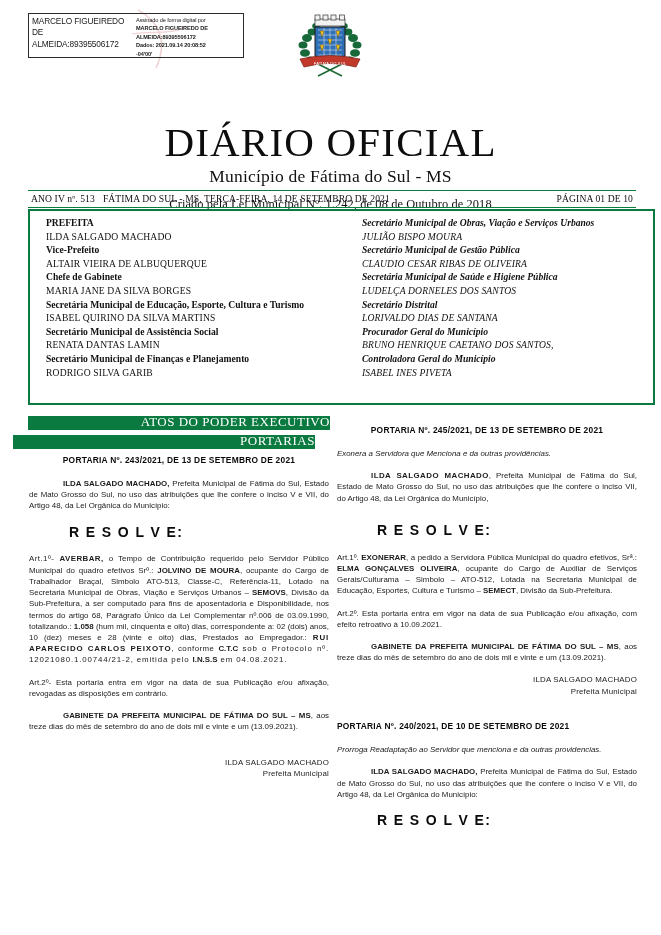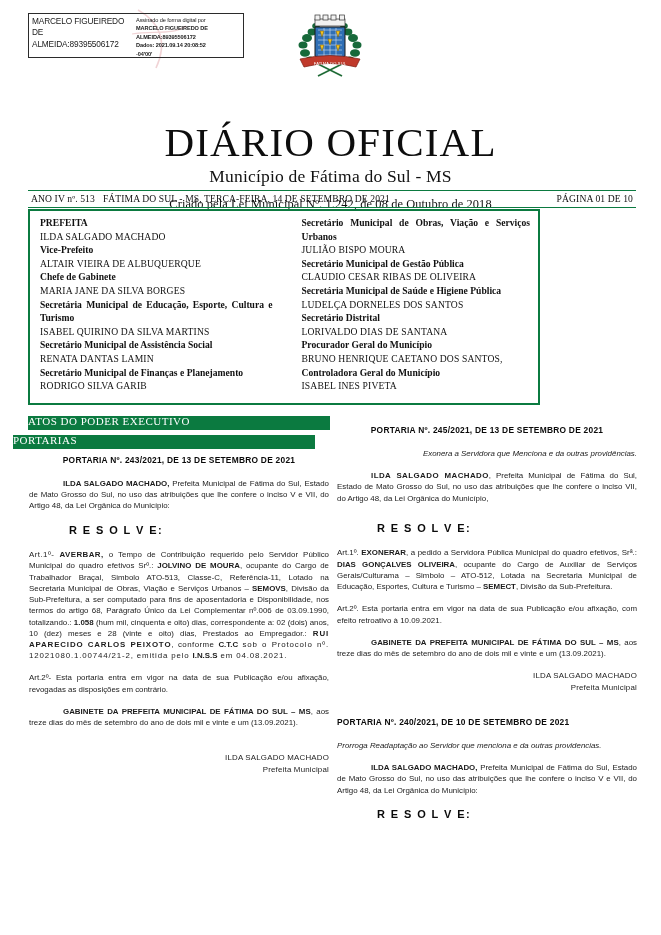--- a/index.html
+++ b/index.html
@@ -126,34 +126,34 @@
   }
   .edition-left { white-space: nowrap; }
   .edition-left .sep { display: inline-block; width: 8px; }
   .edition-right { white-space: nowrap; }
 
   
   .officials-box {
     position: absolute;
     left: 28px;
     top: 209px;
-    width: 512px;
+    width: 627px;
     height: 196px;
     border: 2px solid #0b7a40;
     box-sizing: border-box;
     display: flex;
-    padding: 5px 0 0 0;
+    padding: 5px 0 0 6px;
     gap: 7px;
   }
   .officials-col {
     width: 50%;
     box-sizing: border-box;
     padding: 0 8px 0 10px;
   }
-  .officials-col.right { padding-left: 14px; }
+  .officials-col.right { padding-left: 14px; font-style: italic; }
   .off-role {
     font-family: "Liberation Serif", serif;
     font-size: 9.6px;
     font-weight: bold;
     line-height: 1.42;
     color: #111;
     margin: 0;
     text-align: justify;
   }
   .off-name {
@@ -165,23 +165,23 @@
     margin: 0;
     letter-spacing: 0.15px;
   }
 
   
   .banner {
     position: absolute;
     background: #0b7a40;
     color: #ffffff;
     font-family: "Liberation Serif", serif;
-    font-size: 11px;
+    font-size: 13px;
     letter-spacing: 0.5px;
-    text-align: left;
+    text-align: right;
     line-height: 11px;
     height: 14px;
   }
   #banner-atos { left: 28px; top: 416px; width: 302px; }
   #banner-portarias { left: 13px; top: 435px; width: 302px; }
 
   
   .col {
     position: absolute;
     top: 425px;
@@ -191,40 +191,40 @@
     line-height: 1.42;
     color: #1b1b1b;
   }
   #col-left  { left: 29px;  top: 455px; }
   #col-right { left: 337px; top: 425px; }
 
   .p {
     margin: 0 0 0 0;
     text-align: justify;
   }
-  .p.center { text-align: right; }
+  .p.center { text-align: left; }
   .p.italic { font-style: italic; }
   .p.indent { text-indent: 34px; }
   .p b { font-weight: bold; }
   .gap-md { height: 11px; }
   .gap-lg { height: 17px; }
   .gap-xl { height: 24px; }
 
   .hd {
     font-family: "Liberation Sans", sans-serif;
     font-size: 8.4px;
     font-weight: bold;
     letter-spacing: 0.25px;
     text-align: center;
     margin: 0;
     color: #0a0a0a;
   }
   .resolve {
     font-family: "Liberation Sans", sans-serif;
-    font-size: 11px;
+    font-size: 14px;
     font-weight: bold;
     letter-spacing: 1.4px;
     margin: 0 0 0 34px;
     color: #0a0a0a;
     padding-left: 6px;
   }
   .sign {
     text-align: right;
     font-size: 7.9px;
     line-height: 1.45;
@@ -388,21 +388,21 @@
 
   <div class="p italic center">Exonera a Servidora que Menciona e  da  outras providências.</div>
   <div class="gap-md"></div>
 
   <div class="p indent"><b class="spaced2">ILDA SALGADO MACHADO</b><span>, Prefeita Municipal de Fátima do Sul, Estado de Mato Grosso do Sul, no uso das atribuições que lhe confere o inciso VII, do Artigo 48, da Lei Orgânica do Município,</span></div>
   <div class="gap-lg"></div>
 
   <div class="resolve">R E S O L V E:</div>
   <div class="gap-md"></div>
 
-  <div class="p"><span>Art.1º.</span> <b>EXONERAR</b><span>, a pedido a Servidora Pública Municipal do  quadro efetivos, Srª.: </span><b>DIAS GONÇALVES OLIVEIRA</b><span>, ocupante do Cargo de Auxiliar de Serviços Gerais/Culturama – Simbolo – ATO-512, Lotada na Secretaria Municipal de Educação, Esportes, Cultura e Turismo – </span><b>SEMECT</b><span>, Divisão da Sub-Prefeitura.</span></div>
+  <div class="p"><span>Art.1º.</span> <b>EXONERAR</b><span>, a pedido a Servidora Pública Municipal do  quadro efetivos, Srª.: </span><b>ELMA GONÇALVES OLIVEIRA</b><span>, ocupante do Cargo de Auxiliar de Serviços Gerais/Culturama – Simbolo – ATO-512, Lotada na Secretaria Municipal de Educação, Esportes, Cultura e Turismo – </span><b>SEMECT</b><span>, Divisão da Sub-Prefeitura.</span></div>
   <div class="gap-md"></div>
 
   <div class="p">Art.2º.  Esta portaria entra em vigor na data de sua Publicação e/ou afixação, com efeito retroativo à 10.09.2021.</div>
   <div class="gap-md"></div>
 
   <div class="p indent"><b>GABINETE DA PREFEITA MUNICIPAL DE FÁTIMA DO SUL – MS</b><span>, aos treze dias do mês de setembro do ano de dois mil e vinte e um (13.09.2021).</span></div>
   <div class="gap-md"></div>
 
   <div class="sign">ILDA SALGADO MACHADO</div>
   <div class="sign">Prefeita Municipal</div>

